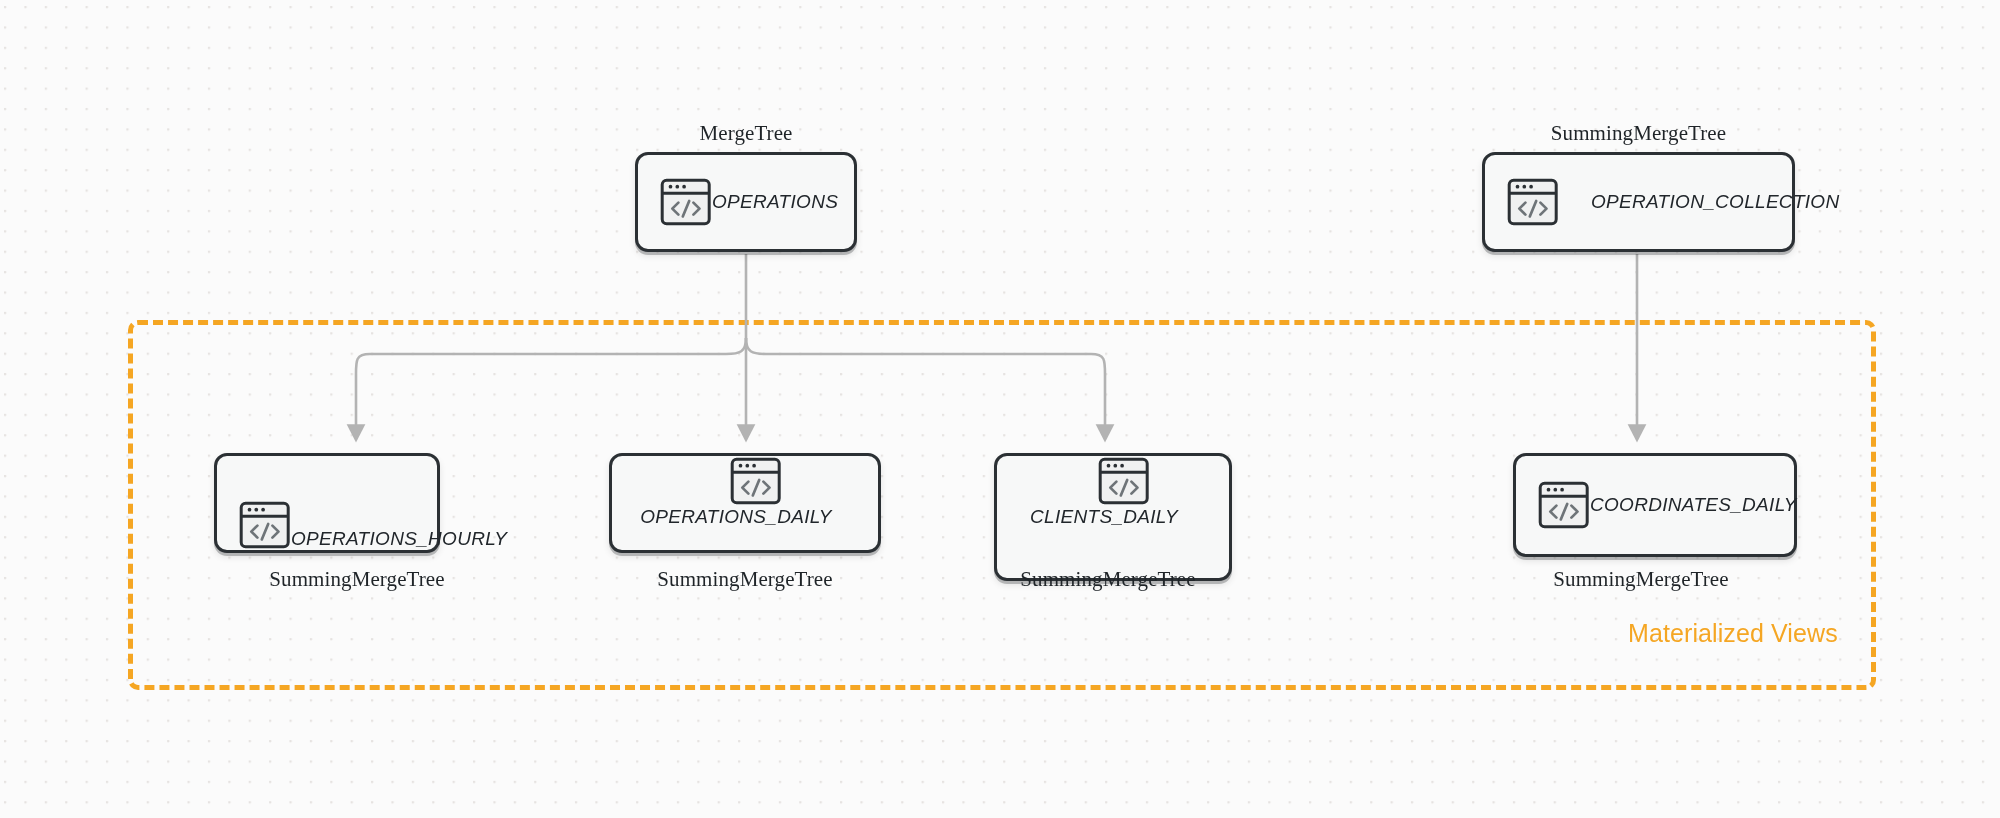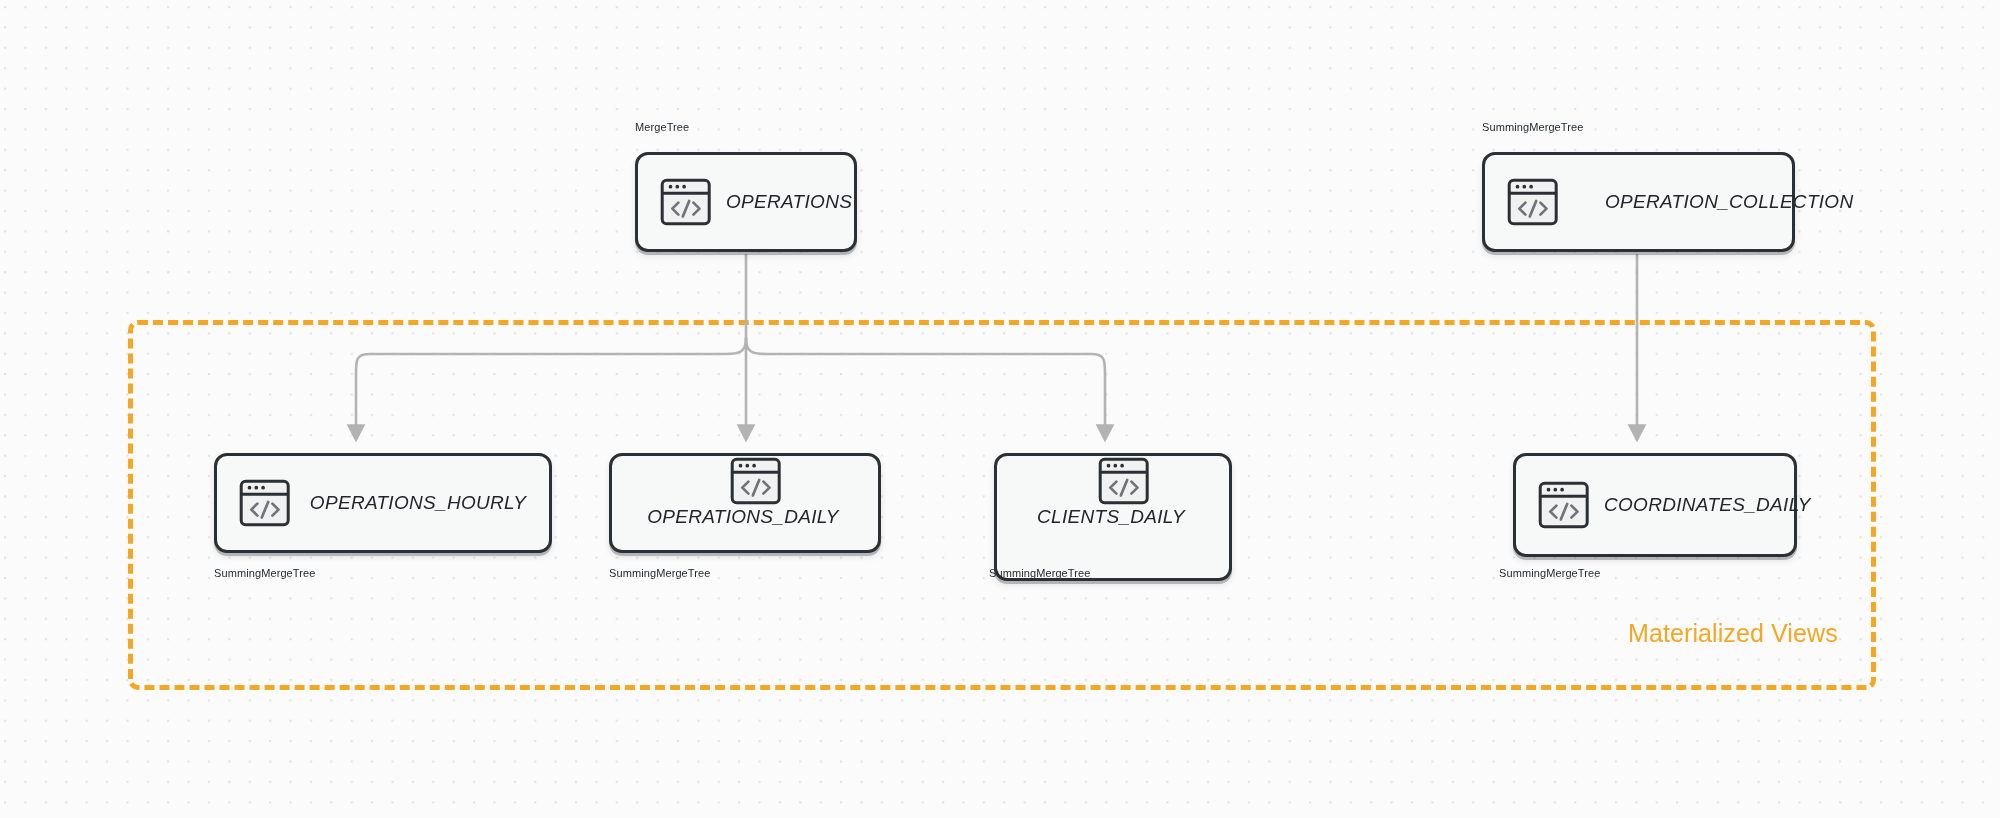--- a/index.html
+++ b/index.html
@@ -61,35 +61,37 @@
   .node-icon {
     flex: 0 0 auto;
     margin-left: 22px;
     width: 52px;
     height: 50px;
   }
   .node-title {
     flex: 1 1 auto;
     text-align: center;
     padding-right: 18px;
-    padding-left: 14px;
+    padding-left: 0;
     font-style: italic;
     font-size: 19px;
     color: #21262b;
     letter-spacing: .3px;
     white-space: nowrap;
   }
 
   
   .engine-label {
     position: absolute;
-    font-size: 11px;
+    font-size: 21px;
     color: #1f2428;
     white-space: nowrap;
+    text-align: center;
     letter-spacing: .1px;
+    font-family: Liberation Serif, serif;
   }
 </style>
 </head>
 <body>
 
 <div id="canvas">
 
   <div class="group-box" style="left: 128px; top: 320px; width: 1748px; height: 370px; border-color: rgb(245, 166, 35); border-style: dashed;"></div>
 
   <svg id="wires" viewBox="0 0 2000 818" width="2000" height="818" xmlns="http://www.w3.org/2000/svg">
@@ -143,21 +145,21 @@
             <circle cx="24.1" cy="9.7" r="1.85" fill="#2b3034"></circle>
             <g fill="none" stroke="#6e7478" stroke-width="2.7" stroke-linecap="round" stroke-linejoin="round">
               <path d="M18.4,25.6 L12.3,31.6 L18.4,37.6"></path>
               <path d="M33.4,25.6 L39.5,31.6 L33.4,37.6"></path>
               <path d="M29.2,23.9 L22.8,39.4"></path>
             </g>
           </svg></span>
         <span class="node-title">OPERATION_COLLECTION</span>
       </div>
       <div class="engine-label" style="left: 1482px; width: 313px; top: 121px;">SummingMergeTree</div>
-      <div class="node" style="left: 214px; top: 453px; width: 338px; height: 100px;">
+      <div class="node" style="left: 214px; top: 453px; width: 226px; height: 100px; align-items: flex-end;">
         <span class="node-icon"><svg viewBox="0 0 52 50" width="52" height="50" aria-hidden="true">
             <rect x="2.2" y="3.2" width="47" height="43.5" rx="4.4" ry="4.4" fill="#f0f1f1" stroke="#2b3034" stroke-width="3"></rect>
             <path d="M2.2,16.2 L49.2,16.2" stroke="#2b3034" stroke-width="3"></path>
             <circle cx="10.5" cy="9.7" r="1.85" fill="#2b3034"></circle>
             <circle cx="17.3" cy="9.7" r="1.85" fill="#2b3034"></circle>
             <circle cx="24.1" cy="9.7" r="1.85" fill="#2b3034"></circle>
             <g fill="none" stroke="#6e7478" stroke-width="2.7" stroke-linecap="round" stroke-linejoin="round">
               <path d="M18.4,25.6 L12.3,31.6 L18.4,37.6"></path>
               <path d="M33.4,25.6 L39.5,31.6 L33.4,37.6"></path>
               <path d="M29.2,23.9 L22.8,39.4"></path>

